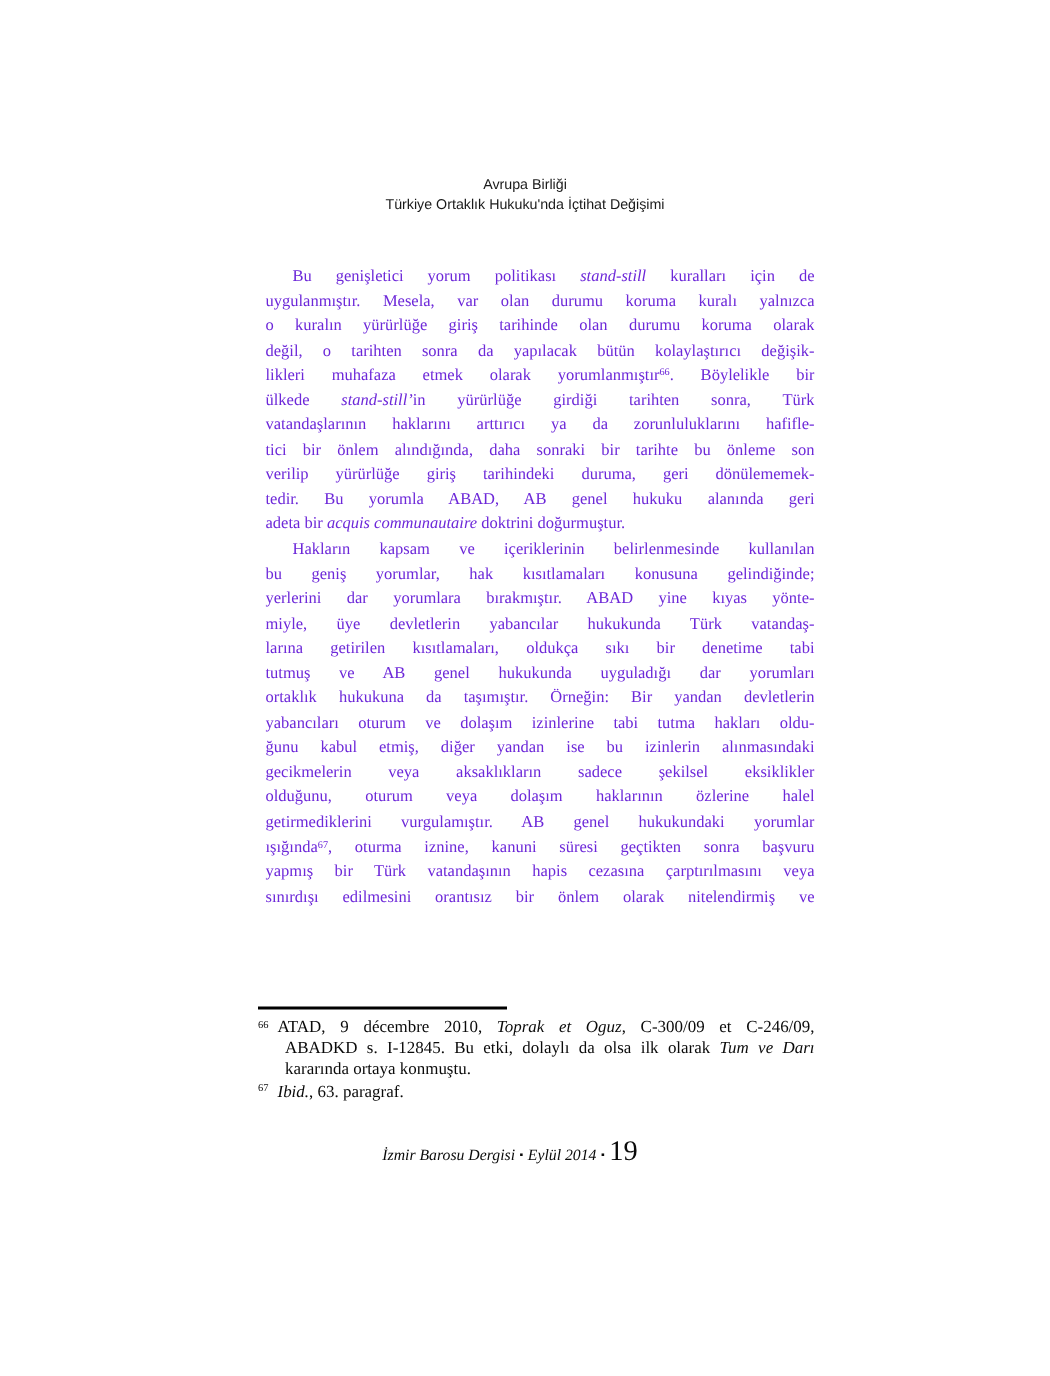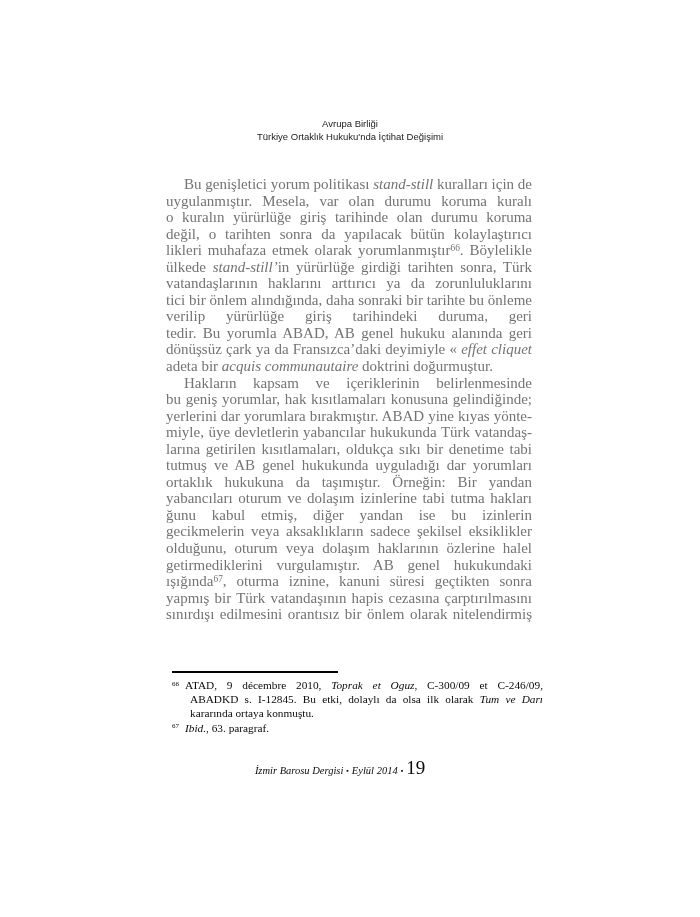--- a/index.html
+++ b/index.html
@@ -18,26 +18,26 @@
     left: 0;
     width: 700px;
     text-align: center;
     font-family: "Liberation Sans", "DejaVu Sans", sans-serif;
     font-size: 9.5px;
     line-height: 13px;
     color: #1a1a1a;
   }
   .body-text {
     position: absolute;
-    left: 166px;
+    left: 177px;
     top: 176px;
     width: 366px;
-    font-size: 15px;
+    font-size: 11px;
     line-height: 16.55px;
-    color: #737373;
+    color: #6d28d9;
   }
   .line { height: 16.55px; overflow: hidden; }
   .line.justify { text-align: justify; text-align-last: justify; }
   .line.indent { text-indent: 18px; }
   .it { font-style: italic; }
   .sup {
     font-size: 0.62em;
     position: relative;
     top: -0.45em;
     line-height: 0;
@@ -90,21 +90,20 @@
       <div class="line justify indent"><span>Bu genişletici yorum politikası </span><span class="it">stand-still</span><span> kuralları için de</span></div>
       <div class="line justify"><span>uygulanmıştır. Mesela, var olan durumu koruma kuralı yalnızca</span></div>
       <div class="line justify"><span>o kuralın yürürlüğe giriş tarihinde olan durumu koruma olarak</span></div>
       <div class="line justify"><span>değil, o tarihten sonra da yapılacak bütün kolaylaştırıcı değişik-</span></div>
       <div class="line justify"><span>likleri muhafaza etmek olarak yorumlanmıştır</span><span class="sup">66</span><span>. Böylelikle bir</span></div>
       <div class="line justify"><span>ülkede </span><span class="it">stand-still’</span><span>in yürürlüğe girdiği tarihten sonra, Türk</span></div>
       <div class="line justify"><span>vatandaşlarının haklarını arttırıcı ya da zorunluluklarını hafifle-</span></div>
       <div class="line justify"><span>tici bir önlem alındığında, daha sonraki bir tarihte bu önleme son</span></div>
       <div class="line justify"><span>verilip yürürlüğe giriş tarihindeki duruma, geri dönülememek-</span></div>
       <div class="line justify"><span>tedir. Bu yorumla ABAD, AB genel hukuku alanında geri</span></div>
-      <div class="line justify"><span>dönüşsüz çark ya da Fransızca’daki deyimiyle « </span><span class="it">effet cliquet</span><span> »</span></div>
       <div class="line"><span>adeta bir </span><span class="it">acquis communautaire</span><span> doktrini doğurmuştur.</span></div>
       <div class="line justify indent"><span>Hakların kapsam ve içeriklerinin belirlenmesinde kullanılan</span></div>
       <div class="line justify"><span>bu geniş yorumlar, hak kısıtlamaları konusuna gelindiğinde;</span></div>
       <div class="line justify"><span>yerlerini dar yorumlara bırakmıştır. ABAD yine kıyas yönte-</span></div>
       <div class="line justify"><span>miyle, üye devletlerin yabancılar hukukunda Türk vatandaş-</span></div>
       <div class="line justify"><span>larına getirilen kısıtlamaları, oldukça sıkı bir denetime tabi</span></div>
       <div class="line justify"><span>tutmuş ve AB genel hukukunda uyguladığı dar yorumları</span></div>
       <div class="line justify"><span>ortaklık hukukuna da taşımıştır. Örneğin: Bir yandan devletlerin</span></div>
       <div class="line justify"><span>yabancıları oturum ve dolaşım izinlerine tabi tutma hakları oldu-</span></div>
       <div class="line justify"><span>ğunu kabul etmiş, diğer yandan ise bu izinlerin alınmasındaki</span></div>

